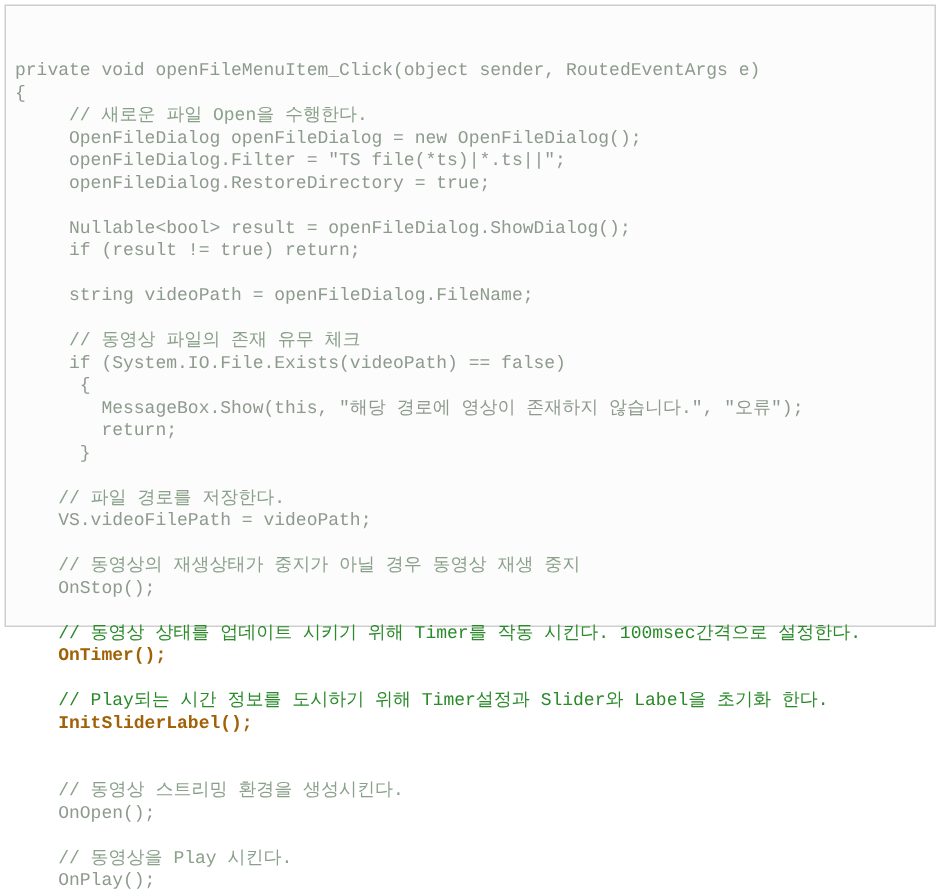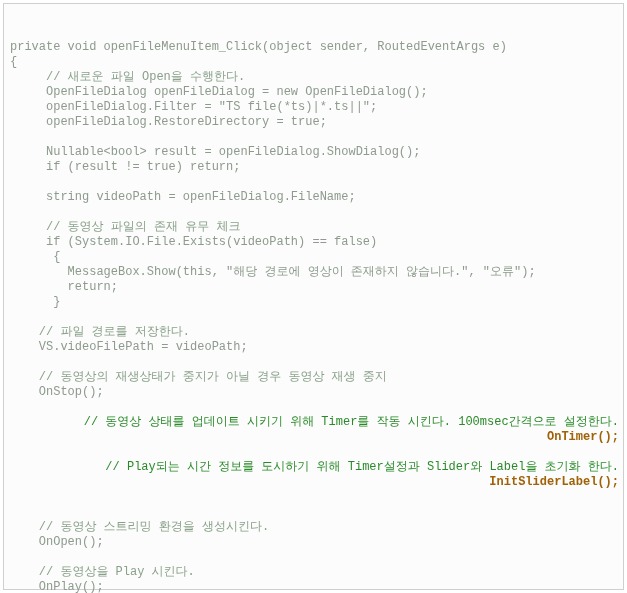--- a/index.html
+++ b/index.html
@@ -10,34 +10,34 @@
     background: #ffffff;
     font-family: "Courier New", Courier, monospace;
     font-size: 12px;
     line-height: 15px;
     color: #8e9a8e;
     overflow: hidden;
   }
   .code-box {
     box-sizing: border-box;
     width: 621px;
-    height: 587px;
+    height: 415px;
     margin: 3px;
     border: 1px solid #cfcfcf;
     background: #fbfcfb;
-    padding: 6px 4px 6px 6px;
+    padding: 6px 16px 6px 6px;
     white-space: pre;
   }
   .code-line {
     white-space: pre;
   }  
   .id   { color: #9aa79a; }  
   .cmt  { color: #8aa08a; font-family: Liberation Mono, monospace; }  
   .highlight .cmt { color: #2a8a2a; font-weight: normal; }
   .highlight .id  { color: #a16207; }
-  .highlight { font-weight: bold; text-align: right; }
+  .highlight { font-weight: bold; }
 </style>
 </head>
 <body>
 
 <div class="code-box">
   <div id="code-container"><div class="code-line">private void openFileMenuItem_Click(object sender, RoutedEventArgs e)</div><div class="code-line">{</div><div class="code-line"><span class="cmt">     // 새로운 파일 Open을 수행한다.</span></div><div class="code-line">     OpenFileDialog openFileDialog = new OpenFileDialog();</div><div class="code-line">     openFileDialog.Filter = "TS file(*ts)|*.ts||";</div><div class="code-line">     openFileDialog.RestoreDirectory = true;</div><div class="code-line">&nbsp;</div><div class="code-line">     Nullable&lt;bool&gt; result = openFileDialog.ShowDialog();</div><div class="code-line">     if (result != true) return;</div><div class="code-line">&nbsp;</div><div class="code-line">     string videoPath = openFileDialog.FileName;</div><div class="code-line">&nbsp;</div><div class="code-line"><span class="cmt">     // 동영상 파일의 존재 유무 체크</span></div><div class="code-line">     if (System.IO.File.Exists(videoPath) == false)</div><div class="code-line">      {</div><div class="code-line">        MessageBox.Show(this, "해당 경로에 영상이 존재하지 않습니다.", "오류");</div><div class="code-line">        return;</div><div class="code-line">      }</div><div class="code-line">&nbsp;</div><div class="code-line"><span class="cmt">    // 파일 경로를 저장한다.</span></div><div class="code-line">    VS.videoFilePath = videoPath;</div><div class="code-line">&nbsp;</div><div class="code-line"><span class="cmt">    // 동영상의 재생상태가 중지가 아닐 경우 동영상 재생 중지</span></div><div class="code-line">    OnStop();</div><div class="code-line">&nbsp;</div><div class="code-line highlight"><span class="cmt">    // 동영상 상태를 업데이트 시키기 위해 Timer를 작동 시킨다. 100msec간격으로 설정한다.</span></div><div class="code-line highlight"><span class="id">    OnTimer();</span></div><div class="code-line">&nbsp;</div><div class="code-line highlight"><span class="cmt">    // Play되는 시간 정보를 도시하기 위해 Timer설정과 Slider와 Label을 초기화 한다.</span></div><div class="code-line highlight"><span class="id">    InitSliderLabel();</span></div><div class="code-line">&nbsp;</div><div class="code-line">&nbsp;</div><div class="code-line"><span class="cmt">    // 동영상 스트리밍 환경을 생성시킨다.</span></div><div class="code-line">    OnOpen();</div><div class="code-line">&nbsp;</div><div class="code-line"><span class="cmt">    // 동영상을 Play 시킨다.</span></div><div class="code-line">    OnPlay();</div></div>
 </div>
 
 </body></html>

